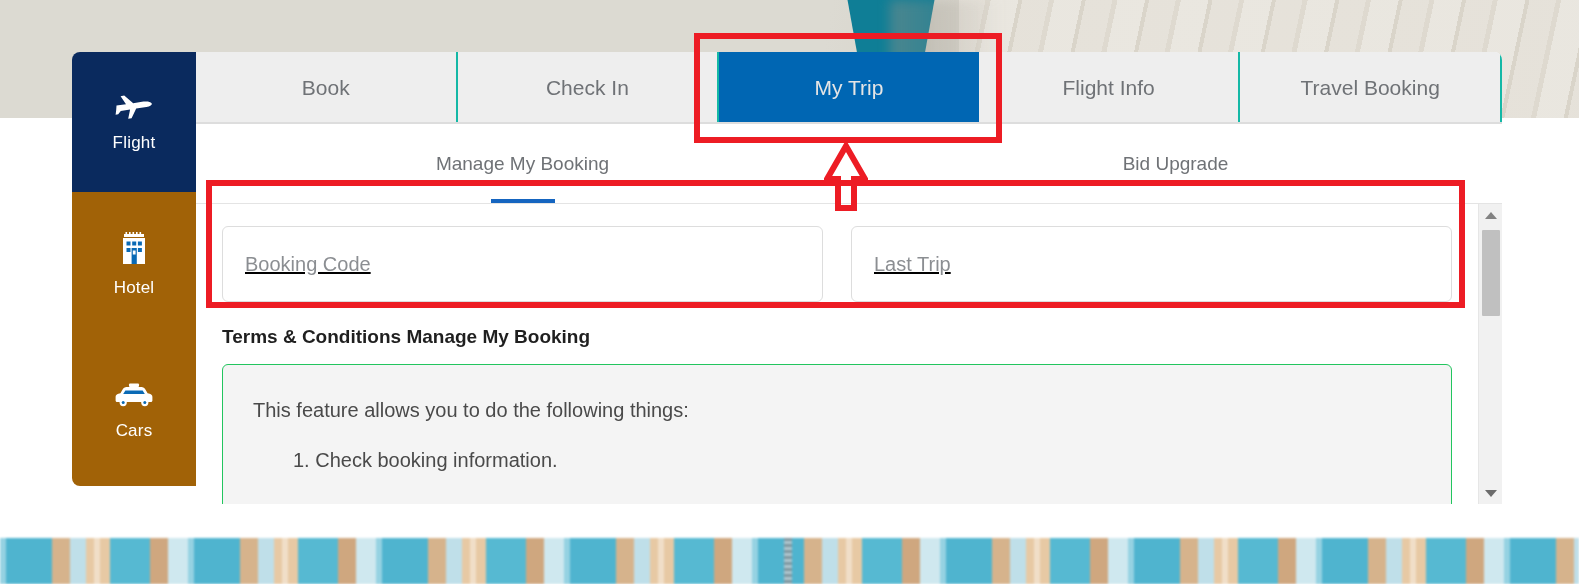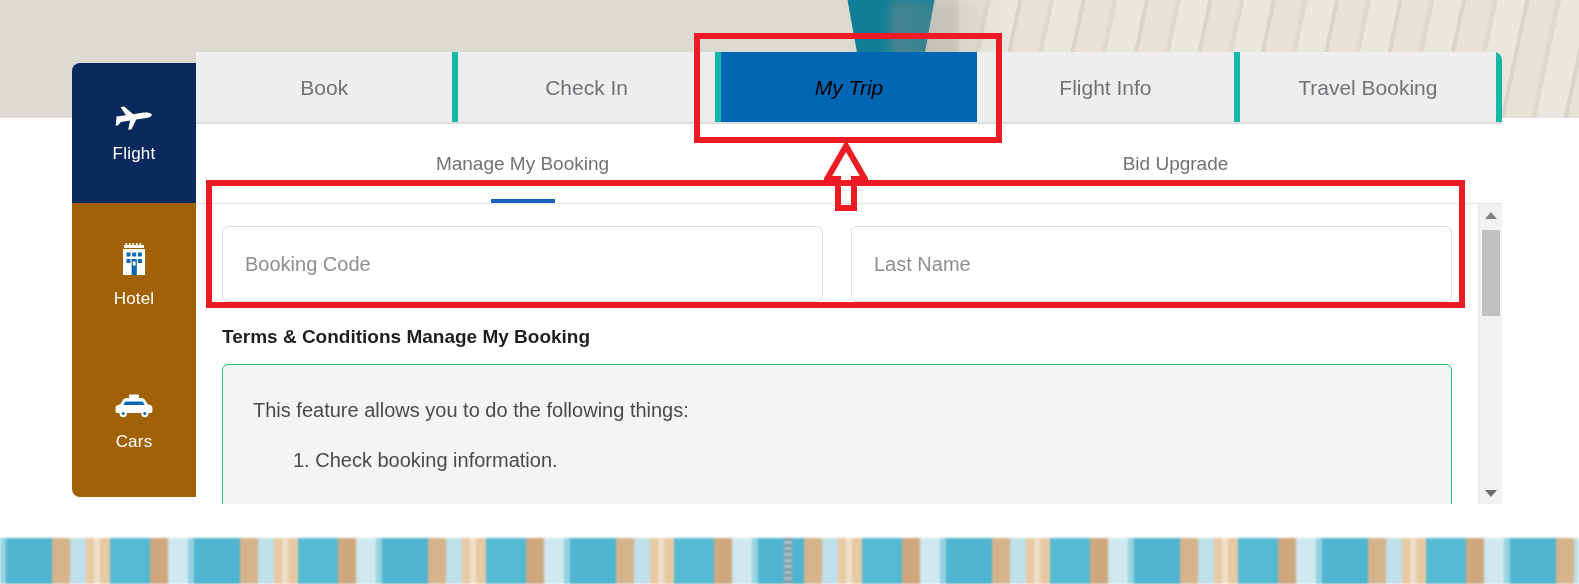--- a/index.html
+++ b/index.html
@@ -105,21 +105,21 @@
   
   .widget {
     position: absolute;
     left: 72px; top: 52px;
     width: 1430px; height: 434px;
   }
 
   
   .sidebar {
     position: absolute;
-    left: 0; top: 11px;
+    left: 0; top: 0;
     width: 124px; height: 434px;
     border-radius: 8px 0 0 8px;
     overflow: hidden;
   }
   .side-item {
     width: 124px;
     display: flex;
     flex-direction: column;
     align-items: center;
     justify-content: center;
@@ -156,29 +156,28 @@
     overflow: hidden;
   }
   .tab {
     flex: 1;
     display: flex;
     align-items: center;
     justify-content: center;
     font-size: 21px;
     color: #6f7276;
     background: #eeeeee;
-    border-right: 6px solid #14b8a6;
+    border-right: 2px solid #14b8a6;
     cursor: pointer;
   }
   .tab:last-child { border-right: none; }
   .tab.active {
     background: #0066b3;
-    color: #000000;
+    color: #e5e5e5;
     border-right: none;
-    font-style: italic;
   }
   .tabstrip-underline {
     position: absolute;
     left: 0; bottom: 0;
     width: 100%; height: 2px;
     background: #dddddd;
   }
 
   
   .subtabs {
@@ -228,20 +227,21 @@
   .field {
     flex: 1;
     height: 76px;
     border: 1px solid #dddddd;
     border-radius: 6px;
     display: flex;
     align-items: center;
     padding: 0 22px;
     background: #ffffff;
     cursor: text;
+    text-decoration: underline;
   }
   .field .ph {
     font-size: 20px;
     color: #8b8e92;
   }
 
   .tc-title {
     margin: 24px 0 0 26px;
     font-size: 19px;
     font-weight: bold;
@@ -426,21 +426,21 @@
 
       <div class="content-area">
 
         <div class="content-scroll">
 
           <div class="field-row">
             <div class="field">
               <span class="ph">Booking Code</span>
             </div>
             <div class="field">
-              <span class="ph">Last Name</span>
+              <span class="ph">Last Trip</span>
             </div>
           </div>
 
           <div class="tc-title">Terms &amp; Conditions Manage My Booking</div>
 
           <div class="tc-box">
             <div class="tc-intro">This feature allows you to do the following things:</div>
             <div class="tc-list">1. Check booking information.</div>
           </div>
 

